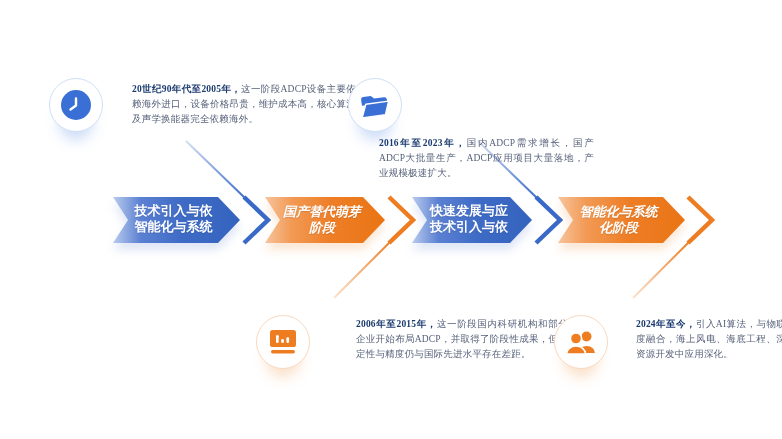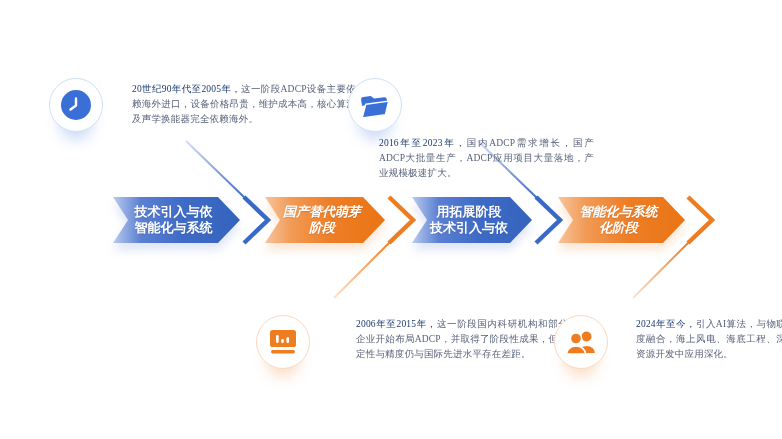--- a/index.html
+++ b/index.html
@@ -12,40 +12,40 @@
   
   .arrow{position:absolute;top:197px;height:46px;}
   .arrow.blue{filter:drop-shadow(0 7px 5px rgba(70,110,200,.18));}
   .arrow.orange{filter:drop-shadow(0 7px 5px rgba(235,130,40,.20));font-style:italic;}
   .arrow-shape{
     width:100%;height:100%;
     clip-path:polygon(0 0,calc(100% - 22px) 0,100% 50%,calc(100% - 22px) 100%,0 100%,15px 50%);
     display:flex;flex-direction:column;align-items:center;justify-content:center;
     padding-left:10px;padding-right:16px;box-sizing:border-box;
   }
-  .arrow.blue .arrow-shape{background:linear-gradient(90deg,#b9cbee 0%,#5b80d2 22%,#3e6bc6 55%,#3463bd 100%);}
+  .arrow.blue .arrow-shape{background:linear-gradient(90deg,#b9cbee 0%,#5b80d2 22%,#3e6bc6 55%,#3463bd 100%);font-family:Liberation Mono, monospace;}
   .arrow.orange .arrow-shape{background:linear-gradient(90deg,#f7c49c 0%,#f29a55 22%,#ee7e26 55%,#e97414 100%);}
   .arrow-shape span{
     color:#fff;font-weight:bold;font-size:13px;line-height:16px;white-space:nowrap;
     text-shadow:0 1px 1px rgba(0,0,0,.12);
   }
 
   
   .annotation{position:absolute;display:flex;align-items:flex-start;}
   .icon-circle{
     flex:none;width:52px;height:52px;border-radius:50%;background:#fff;
     display:flex;align-items:center;justify-content:center;
   }
   .icon-circle.blue{border:1px solid #cfe0f6;box-shadow:0 18px 14px -10px rgba(90,140,230,.30);}
   .icon-circle.orange{border:1px solid #f8d9bf;box-shadow:0 18px 14px -10px rgba(240,150,70,.30);}
   .ann-text{
     font-family:"Liberation Serif","DejaVu Serif",serif;
     font-size:9.5px;line-height:15px;color:#56617a;letter-spacing:.2px;text-align:justify;
   }
-  .ann-text .lead{font-weight:normal;color:#1a3a70;}
+  .ann-text .lead{font-weight:bold;color:#1a3a70;}
 
   .ann-top-left{left:49px;top:78px;}
   .ann-top-left .ann-text{margin:4px 0 0 29px;width:224px;}
   .ann-top-right{left:348px;top:78px;flex-direction:column;}
   .ann-top-right .ann-text{margin:4px 0 0 31px;width:215px;}
   .ann-bottom-left{left:256px;top:315px;gap:16px;}
   .ann-bottom-left .ann-text{margin:2px 0 0 30px;width:212px;}
   .ann-bottom-right{left:554px;top:315px;}
   .ann-bottom-right .ann-text{margin:2px 0 0 28px;width:170px;}
 </style>
@@ -92,21 +92,21 @@
     </div>
   </div>
   <div class="arrow orange" style="left:265px;width:120px;">
     <div class="arrow-shape">
       <span>国产替代萌芽</span>
       <span>阶段</span>
     </div>
   </div>
   <div class="arrow blue" style="left:412px;width:120px;">
     <div class="arrow-shape">
-      <span>用拓展阶段</span>
+      <span>快速发展与应</span>
       <span>技术引入与依</span>
     </div>
   </div>
   <div class="arrow orange" style="left:558px;width:127px;text-align:center;">
     <div class="arrow-shape">
       <span>智能化与系统</span>
       <span>化阶段</span>
     </div>
   </div>
 

